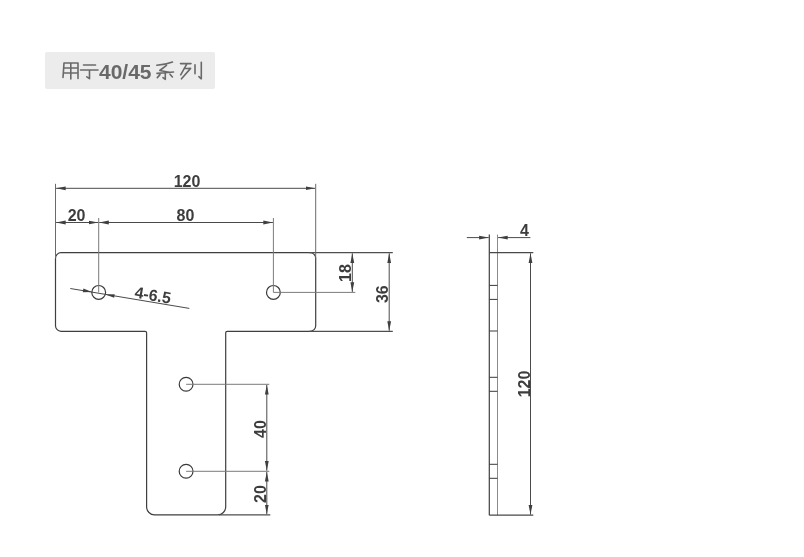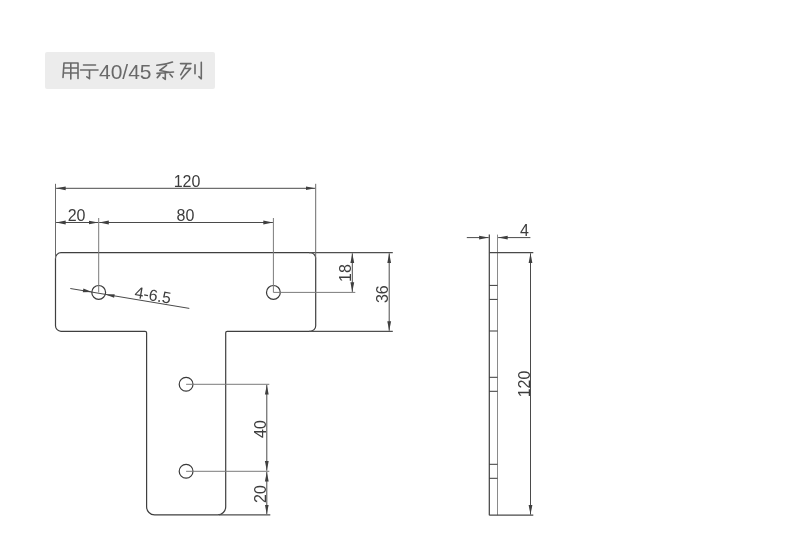--- a/index.html
+++ b/index.html
@@ -1,17 +1,17 @@
 <!DOCTYPE html>
 <html><head>
 <meta charset="utf-8">
 <style>
 html,body{margin:0;padding:0;background:#ffffff;width:804px;height:557px;overflow:hidden;}
 body{font-family:"Liberation Sans",sans-serif;}
-#stage{position:relative;width:804px;height:398px;}
+#stage{position:relative;width:804px;height:398px;font-weight:bold;}
 svg text{font-family:"Liberation Sans",sans-serif;}
 </style>
 </head>
 <body>
 <div id="stage">
 
 <div style="position:absolute;left:45px;top:52px;width:170px;height:37px;background:#ececec;border-radius:2px;"></div>
 
 <svg style="position:absolute;left:45px;top:52px;" width="170" height="37" viewBox="45 52 170 37">
  <g stroke="#696969" stroke-width="1.6" fill="none" stroke-linecap="round">

